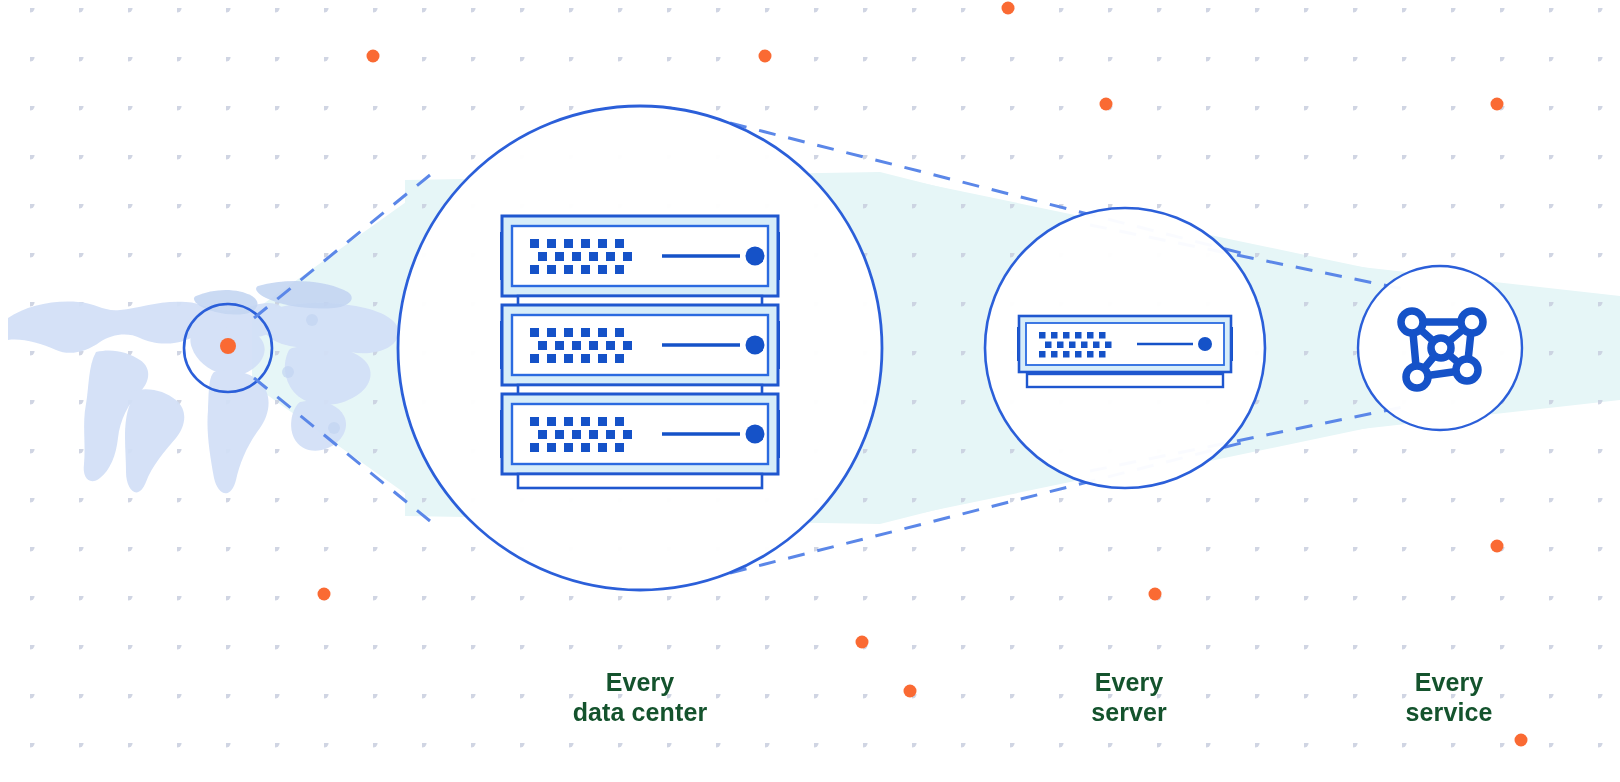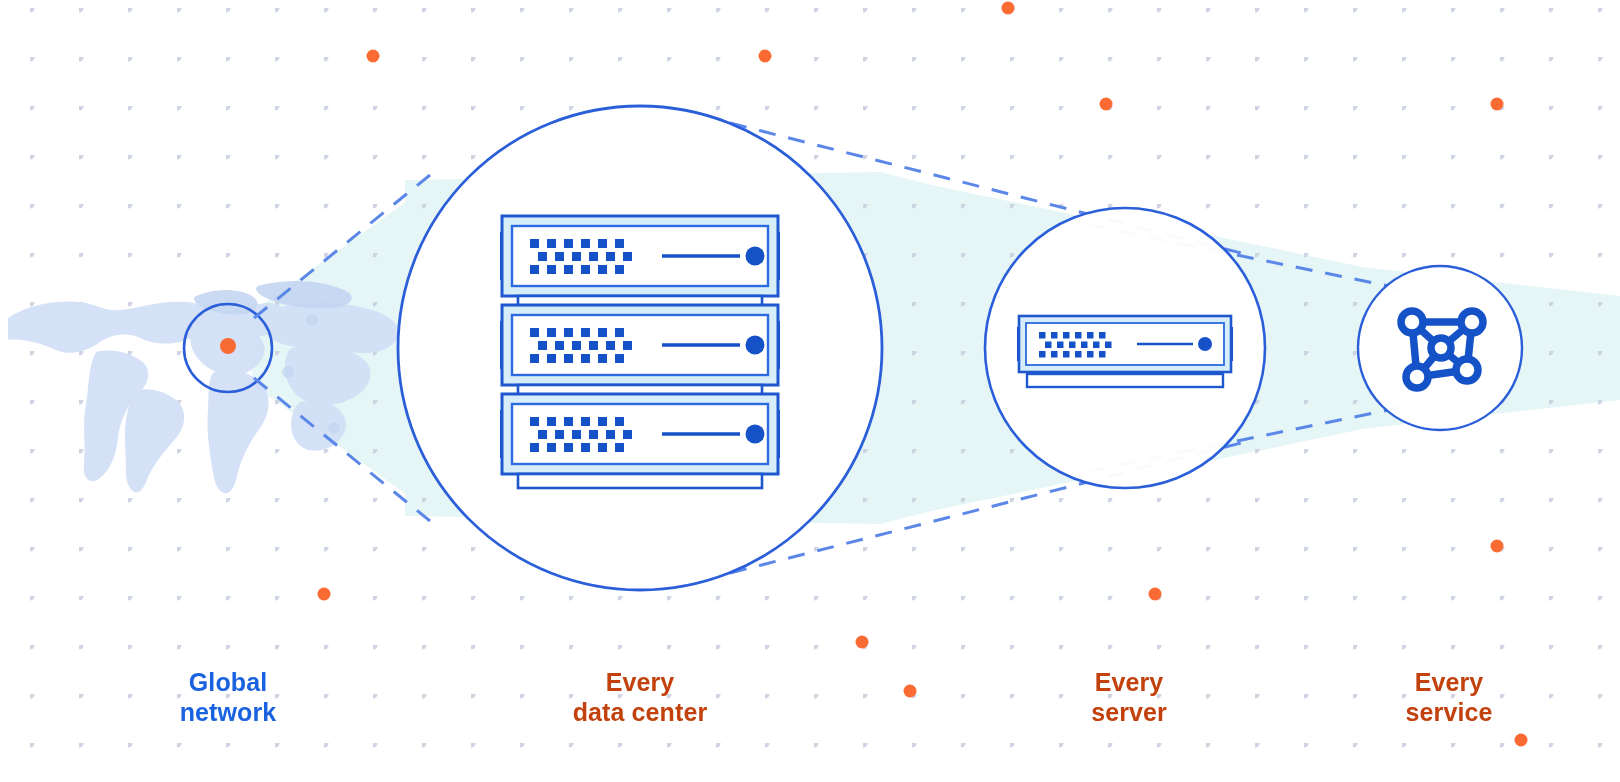--- a/index.html
+++ b/index.html
@@ -35,21 +35,21 @@
     pointer-events: none;
   }
   .stage-label {
     position: absolute;
     text-align: center;
     font-family: "Liberation Sans", sans-serif;
     font-size: 25px;
     font-weight: 700;
     line-height: 1.18;
     letter-spacing: 0.1px;
-    color: #c2410c;
+    color: #14532d;
     white-space: pre-line;
     transform: translateX(-50%);
     pointer-events: auto;
   }
   .stage-label.accent { color: #1a63e0; }
 </style>
 </head>
 <body>
 
 <div id="stage">
@@ -257,22 +257,20 @@
         <circle cx="1412" cy="322" r="11" fill="#ffffff"></circle>
         <circle cx="1472" cy="322" r="11" fill="#ffffff"></circle>
         <circle cx="1417" cy="377" r="11" fill="#ffffff"></circle>
         <circle cx="1467" cy="370" r="11" fill="#ffffff"></circle>
         <circle cx="1441" cy="348" r="10" fill="#ffffff"></circle>
       </g>
     </g>
   </svg>
 
   <div class="label-layer">
-    <div class="stage-label accent" style="left:228px; top:668px;">Global
-network</div>
     <div class="stage-label" style="left:640px; top:668px;">Every
 data center</div>
     <div class="stage-label" style="left:1129px; top:668px;">Every
 server</div>
     <div class="stage-label" style="left:1449px; top:668px;">Every
 service</div>
   </div>
 
 </div>
 

